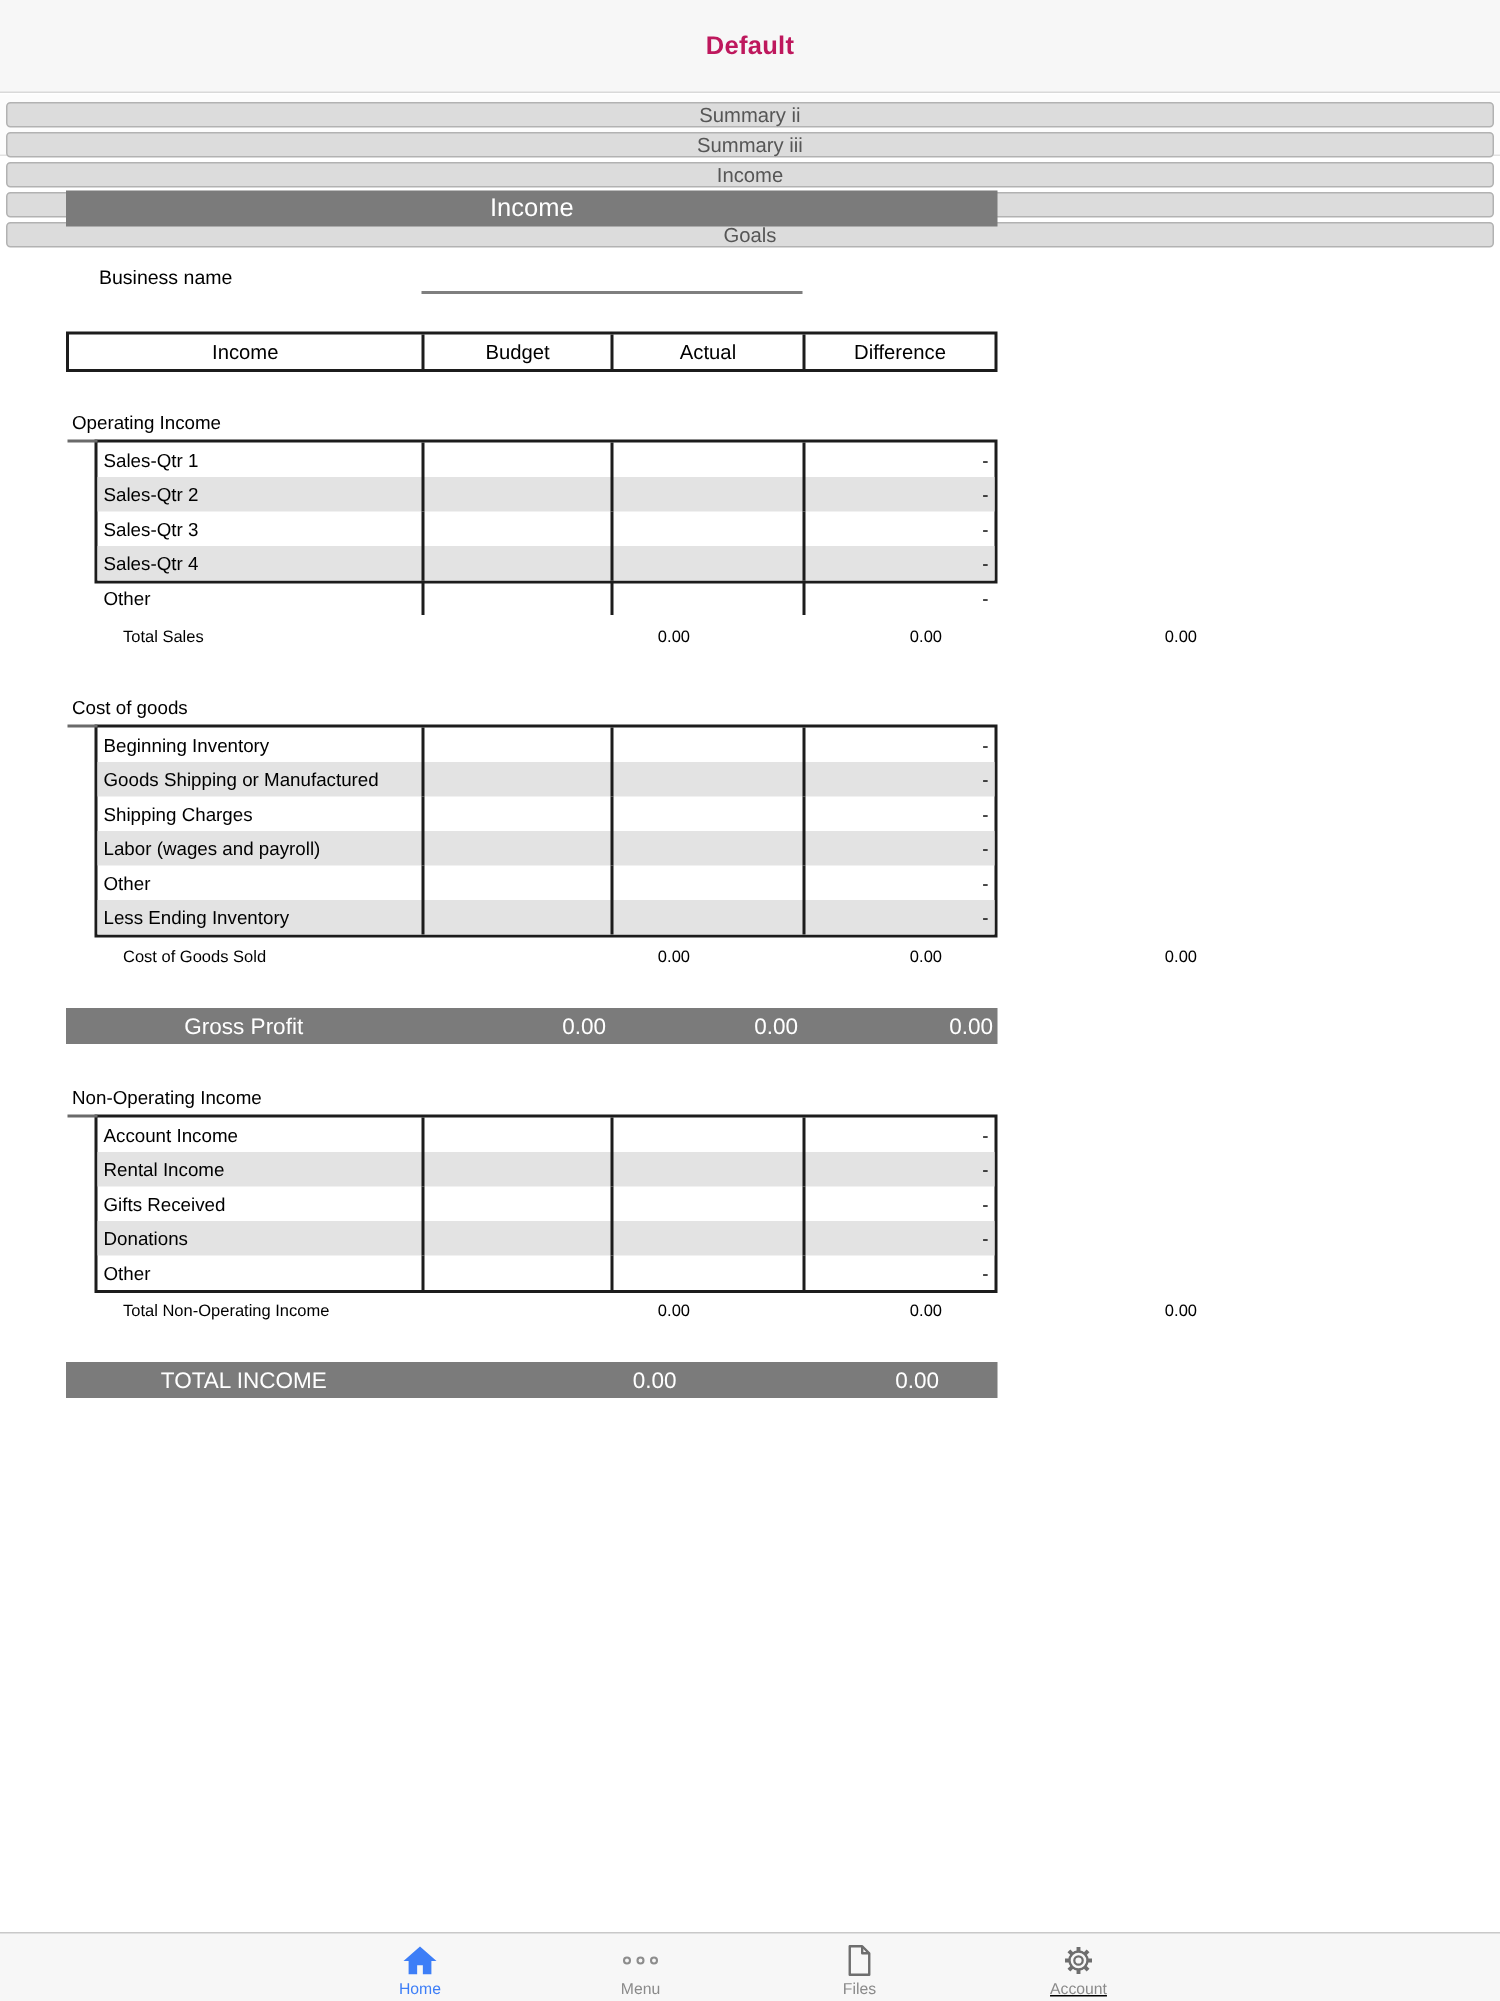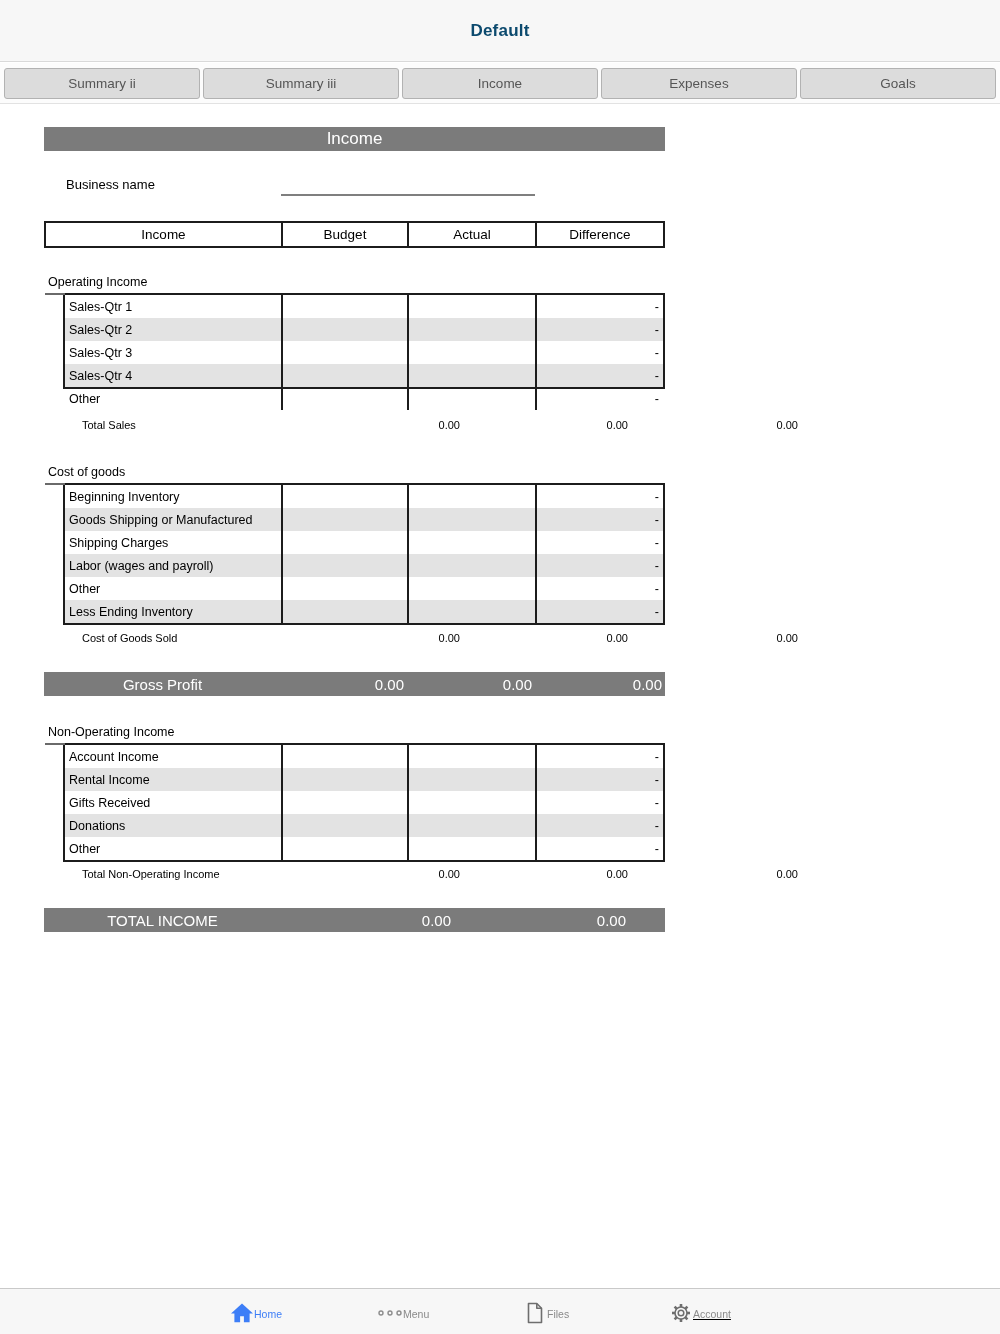--- a/index.html
+++ b/index.html
@@ -9,27 +9,27 @@
     background:#ffffff; color:#000;
     position:relative; overflow:hidden;
   }
 
   
   .top-nav {
     position:absolute; left:0; top:0; width:1000px; height:62px;
     background:#f7f7f7; border-bottom:1px solid #d9d9d9;
     display:flex; align-items:center; justify-content:center;
   }
-  .top-nav .title { font-size:17px; font-weight:bold; color:#0c4a6e; letter-spacing:.2px; }
+  .top-nav .title { font-size:17px; font-weight:bold; color:#be185d; letter-spacing:.2px; }
 
   
   .tab-strip {
     position:absolute; left:0; top:63px; width:1000px; height:41px;
     background:#fcfcfc; border-bottom:1px solid #e2e2e2;
-    display:flex; gap:3px; padding:5px 4px 4px 4px;
+    display:flex; gap:3px; padding:5px 4px 4px 4px;flex-direction:column;
   }
   .tab {
     flex:1; height:31px; background:#dcdcdc; border:1px solid #b2b2b2;
     border-radius:3px; display:flex; align-items:center; justify-content:center;
     font-size:13.5px; color:#565656; cursor:default;
   }
 
   
   .doc { position:absolute; left:44px; top:127px; width:621px; height:806px; }
 
@@ -95,21 +95,21 @@
   .s3-total { top:735px; }
   .grand-bar { top:781px;gap:47px; }
 
   
   .toolbar {
     position:absolute; left:0; bottom:0; width:1000px; height:46px;
     background:#f7f7f7; border-top:1px solid #c9c9c9;
   }
   .tb-item {
     position:absolute; top:3px; width:100px; height:42px;
-    display:flex; flex-direction:row; align-items:center; justify-content:flex-start;
+    display:flex; flex-direction:column; align-items:center; justify-content:center;
     cursor:default;
   }
   .tb-item .tb-icon { height:25px; display:flex; align-items:center; justify-content:center; }
   .tb-item .tb-label { font-size:10.5px; color:#8a8a8a; margin-top:1px; }
   .tb-item.active .tb-label { color:#3d7ef7; }
   .tb-home { left:230px; } .tb-menu { left:377px; } .tb-files { left:523px; } .tb-account { left:669px;text-decoration:underline; }
 </style>
 </head>
 <body>
 

